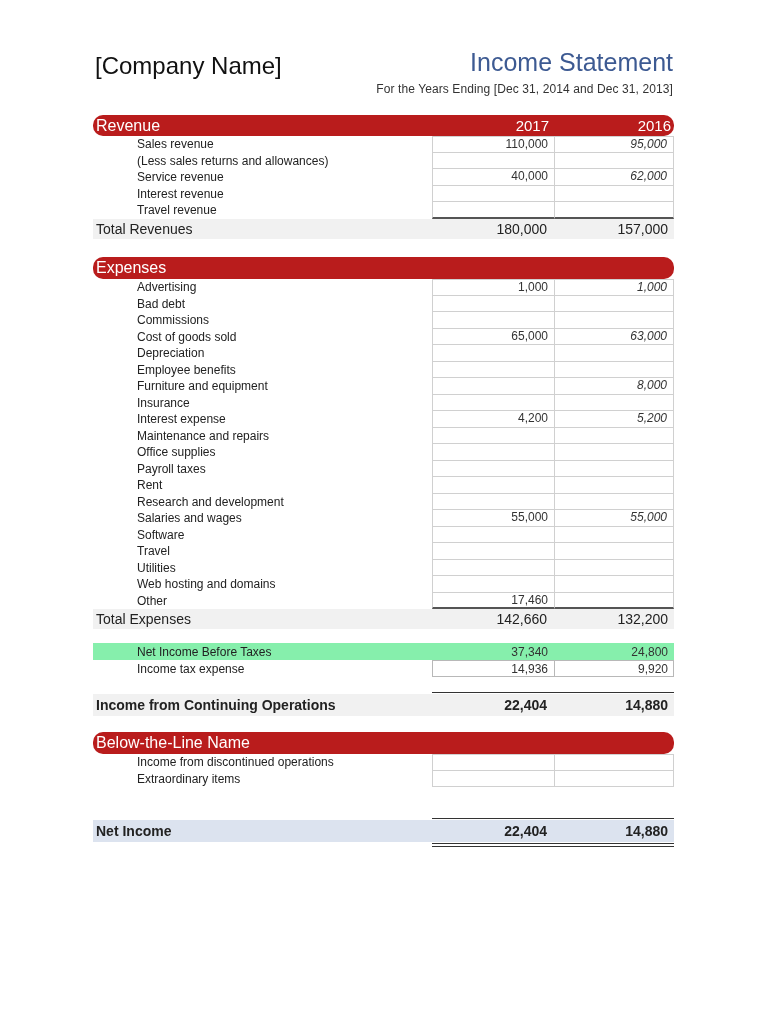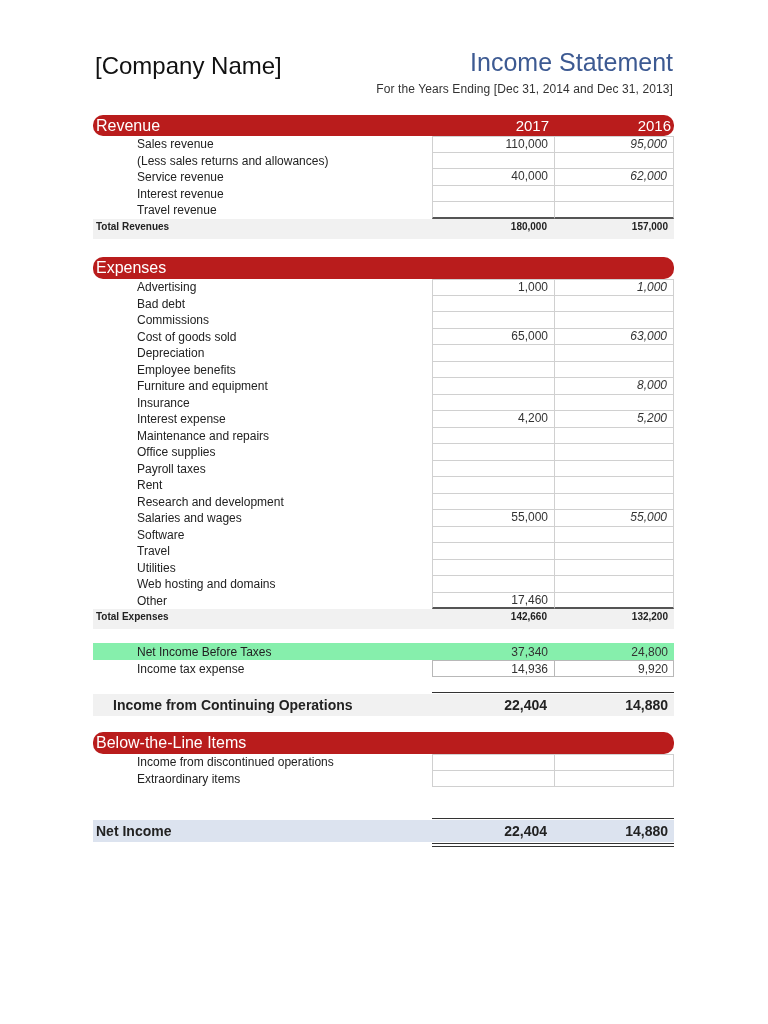--- a/index.html
+++ b/index.html
@@ -16,36 +16,36 @@
   .hdr .c2 { right:3px; }
 
   .row { height:16.5px; position:relative; font-size:12px; }
   .row .lbl { position:absolute; left:44px; top:1px; color:#222; white-space:nowrap; }
   .cell { position:absolute; top:0; height:16.5px; box-sizing:border-box; border-bottom:1px solid #d0d0d0; border-left:1px solid #d0d0d0; text-align:right; padding-right:6px; line-height:15px; color:#333; }
   .cell.a { left:339px; width:122px; }
   .cell.b { left:461px; width:120px; border-right:1px solid #d0d0d0;font-style:italic; }
   .row.first .cell { border-top:1px solid #d0d0d0; }
   .row.last .cell { border-bottom:2px solid #555; }
 
-  .total { height:20px; background:#f1f1f1; position:relative; font-weight:bold; font-size:10px; }
+  .total { height:20px; background:#f1f1f1; position:relative; font-weight:normal; font-size:14px; }
   .total .lbl { position:absolute; left:3px; top:2px; }
   .total .v1 { position:absolute; right:127px; top:2px; }
   .total .v2 { position:absolute; right:6px; top:2px; }
 
   .plain { height:17px; position:relative; font-size:12px; }
   .plain.shade { background:#86efac; }
   .plain .lbl { position:absolute; left:44px; top:2px; }
   .plain .v1 { position:absolute; right:126px; top:2px; color:#333; }
   .plain .v2 { position:absolute; right:6px; top:2px; color:#333; }
   .boxed { position:absolute; top:0; height:17px; left:339px; width:242px; box-sizing:border-box; border:1px solid #b8b8b8; }
   .boxed .mid { position:absolute; left:121px; top:0; bottom:0; border-left:1px solid #b8b8b8; }
 
   .ops { height:22px; position:relative; font-weight:bold; font-size:14px; background:#f1f1f1; }
   .ops .topline { position:absolute; left:339px; width:242px; top:-2px; border-top:1.5px solid #333; }
-  .ops .lbl { position:absolute; left:20px; top:3px; }
+  .ops .lbl { position:absolute; left:3px; top:3px; }
   .ops .v1 { position:absolute; right:127px; top:3px; }
   .ops .v2 { position:absolute; right:6px; top:3px; }
 
   .net { height:22px; position:relative; font-weight:bold; font-size:14px; background:#dce3ef; }
   .net .topline { position:absolute; left:339px; width:242px; top:-2px; border-top:1.5px solid #333; }
   .net .dbl { position:absolute; left:339px; width:242px; bottom:-5px; height:2px; border-top:1.5px solid #333; border-bottom:1.5px solid #333; }
   .net .lbl { position:absolute; left:3px; top:3px; }
   .net .v1 { position:absolute; right:127px; top:3px; }
   .net .v2 { position:absolute; right:6px; top:3px; }
 </style>
@@ -229,21 +229,21 @@
   <div class="ops">
     <div class="topline"></div>
     <span class="lbl">Income from Continuing Operations</span>
     <span class="v1">22,404</span>
     <span class="v2">14,880</span>
   </div>
 </div>
 
 <div class="sheet" style="top:732px;">
   <div class="hdr" style="height:22px;">
-    <span class="lbl">Below-the-Line Items</span>
+    <span class="lbl">Below-the-Line Name</span>
   </div>
   <div id="below-rows">
       <div class="row first">
         <span class="lbl">Income from discontinued operations</span>
         <span class="cell a"></span>
         <span class="cell b"></span>
       </div>
       <div class="row">
         <span class="lbl">Extraordinary items</span>
         <span class="cell a"></span>

